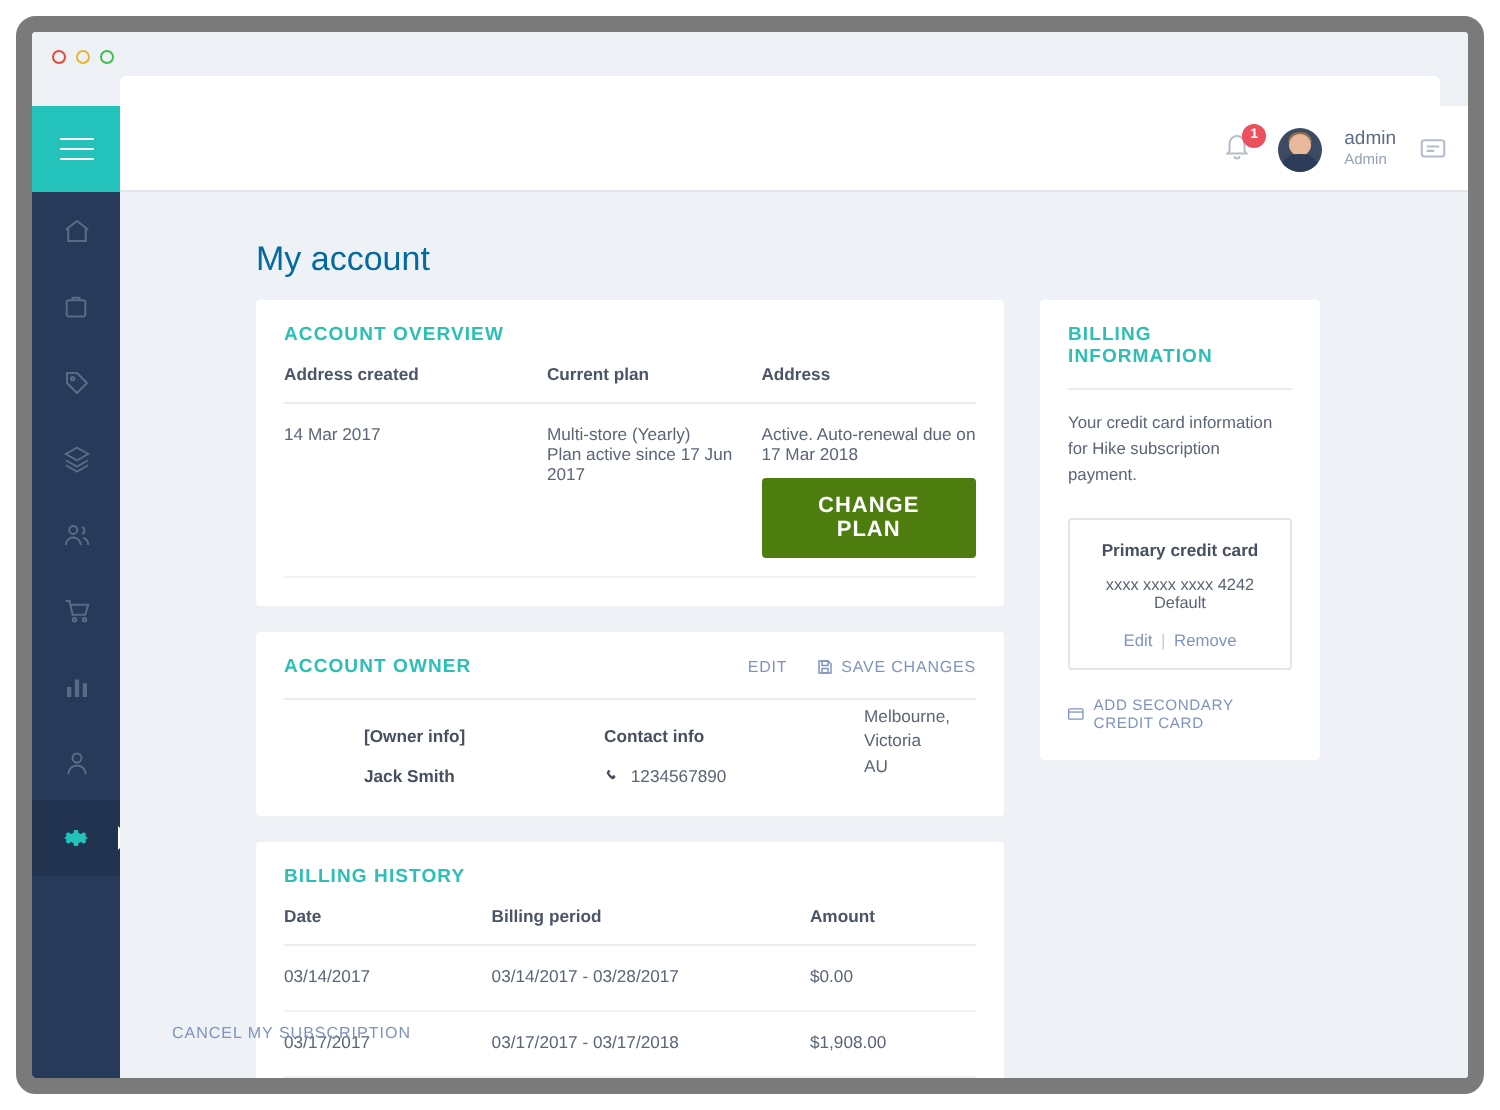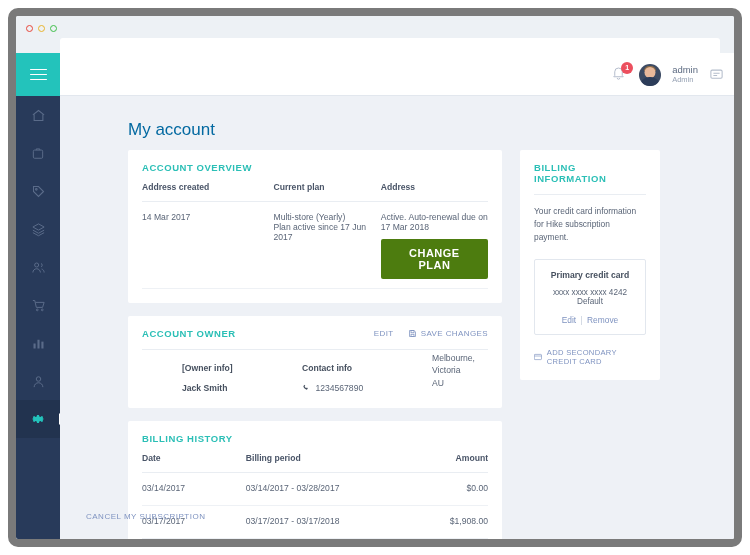--- a/index.html
+++ b/index.html
@@ -166,21 +166,21 @@
   table { width: 100%; border-collapse: collapse; }
   th {
     text-align: left; font-size: 8.6px; color: #4a5568; font-weight: bold;
     padding: 9px 0 9px 0; border-bottom: 1px solid #e9edf2;
   }
   td {
     font-size: 8.6px; color: #5a6577; padding: 10px 0 9px 0;
     border-bottom: 1px solid #eef1f5; vertical-align: top;
   }
   tr:last-child td { border-bottom: 1px solid #eef1f5; }
-  .num { text-align: right; }
+  .num { }
 
   .btn-dark {
     display: inline-block; margin-top: 7px;
     background: #4d7c0f; color: #ffffff;
     font-size: 11px; font-weight: bold; letter-spacing: .5px;
     padding: 8px 14px; border: none; border-radius: 2px;
     cursor: pointer; font-family: inherit;
   }
 
   .link-actions { display: flex; align-items: center; gap: 14px; }

